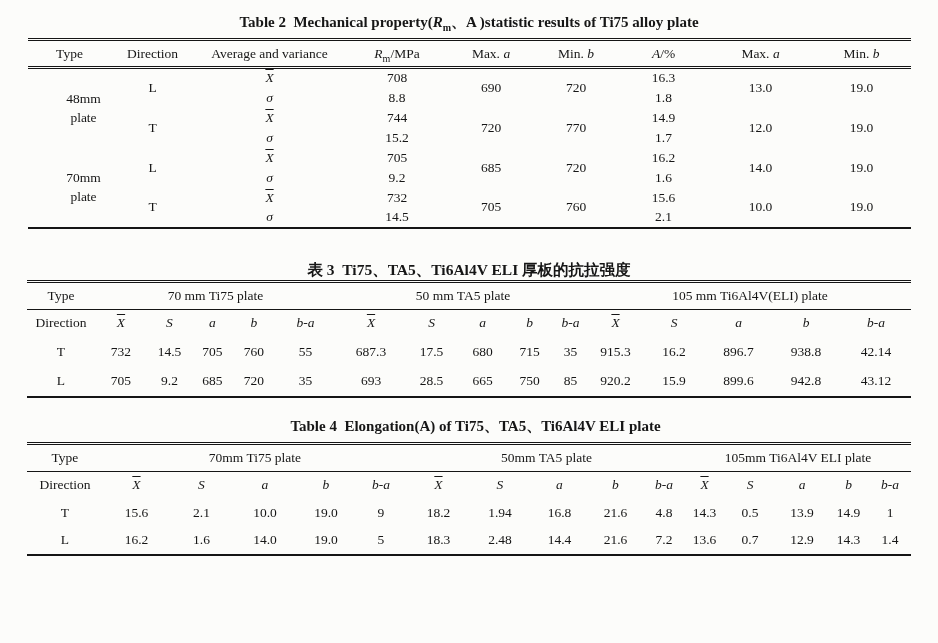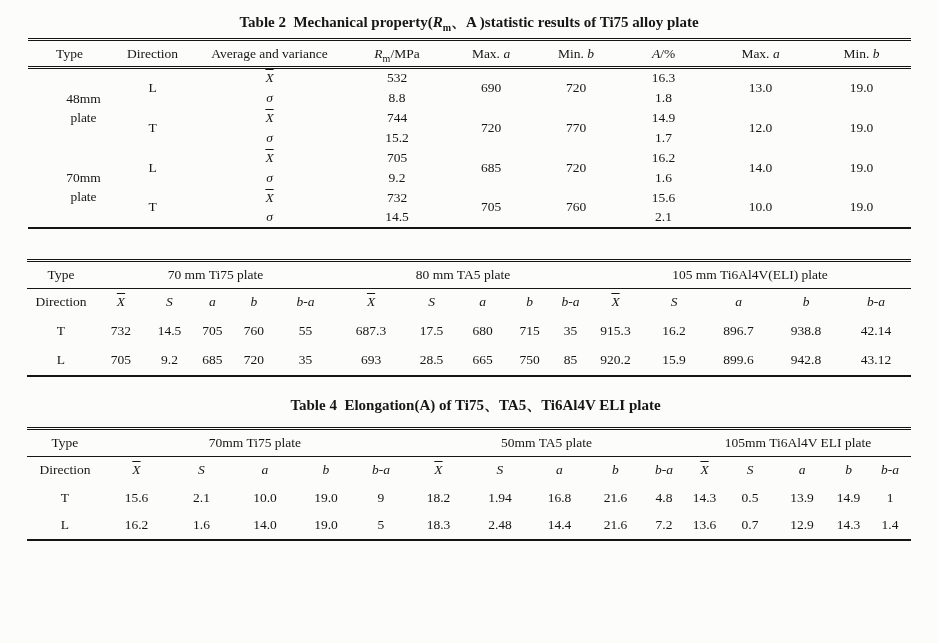--- a/index.html
+++ b/index.html
@@ -21,21 +21,21 @@
   #t4 tbody tr{height:28px;}
   .var{font-style:italic;}
   .ovl{text-decoration:overline;padding:0 4px;font-style:italic;}
   .type-span{display:inline-block;width:50px;line-height:19px;margin-left:28px;}
   sub{font-size:10px;line-height:0;}
   i{font-style:italic;}
   #sec2 .ttl.en{margin:6px 0 5px;text-align:center;}
   #sec3{margin-top:30px;}
   #sec3 .ttl.en{margin:7px 0 6px;}
   #sec4{margin-top:18px;}
-  #sec4 .ttl.en{margin:6px 0 11px;padding-left:13px;}
+  #sec4 .ttl.en{margin:6px 0 5px;padding-left:13px;}
 </style>
 </head>
 <body>
 
 <div class="page">
 
   <section id="sec2">
     <div class="ttl en">Table 2  Mechanical property(<i>R</i><sub>m</sub>、A )statistic results of Ti75 alloy plate</div>
     <table id="t2">
         <colgroup>
@@ -60,21 +60,21 @@
             <th><i>A</i>/%</th>
             <th>Max. <i>a</i></th>
             <th>Min. <i>b</i></th>
           </tr>
         </thead>
         <tbody>
           <tr>
             <td rowspan="4"><span class="type-span">48mm plate</span></td>
             <td rowspan="2">L</td>
             <td><span class="ovl">X</span></td>
-            <td>532</td>
+            <td>708</td>
             <td rowspan="2">690</td>
             <td rowspan="2">720</td>
             <td>16.3</td>
             <td rowspan="2">13.0</td>
             <td rowspan="2">19.0</td>
           </tr>
           <tr>
             <td><span class="var">σ</span></td>
             <td>8.8</td>
             <td>1.8</td>
@@ -123,20 +123,21 @@
           <tr>
             <td><span class="var">σ</span></td>
             <td>14.5</td>
             <td>2.1</td>
           </tr>
         </tbody>
       </table>
   </section>
 
   <section id="sec3">
+    <div class="ttl zh">表 3  Ti75、TA5、Ti6Al4V ELI 厚板的抗拉强度</div>
     <table id="t3">
         <colgroup>
           <col style="width: 67px;">
           <col style="width: 53px;">
           <col style="width: 44px;">
           <col style="width: 42px;">
           <col style="width: 41px;">
           <col style="width: 62px;">
           <col style="width: 69px;">
           <col style="width: 52px;">
@@ -146,21 +147,21 @@
           <col style="width: 52px;">
           <col style="width: 65px;">
           <col style="width: 64px;">
           <col style="width: 71px;">
           <col style="width: 69px;">
         </colgroup>
         <thead>
           <tr class="group-row">
             <th>Type</th>
             <th colspan="5">70 mm Ti75 plate</th>
-            <th colspan="5">80 mm TA5 plate</th>
+            <th colspan="5">50 mm TA5 plate</th>
             <th colspan="5">105 mm Ti6Al4V(ELI) plate</th>
           </tr>
           <tr class="sub-row">
             <th>Direction</th>
             <th><span class="ovl">X</span></th>
             <th><span class="var">S</span></th>
             <th><span class="var">a</span></th>
             <th><span class="var">b</span></th>
             <th><span class="var">b-a</span></th>
             <th><span class="ovl">X</span></th>

